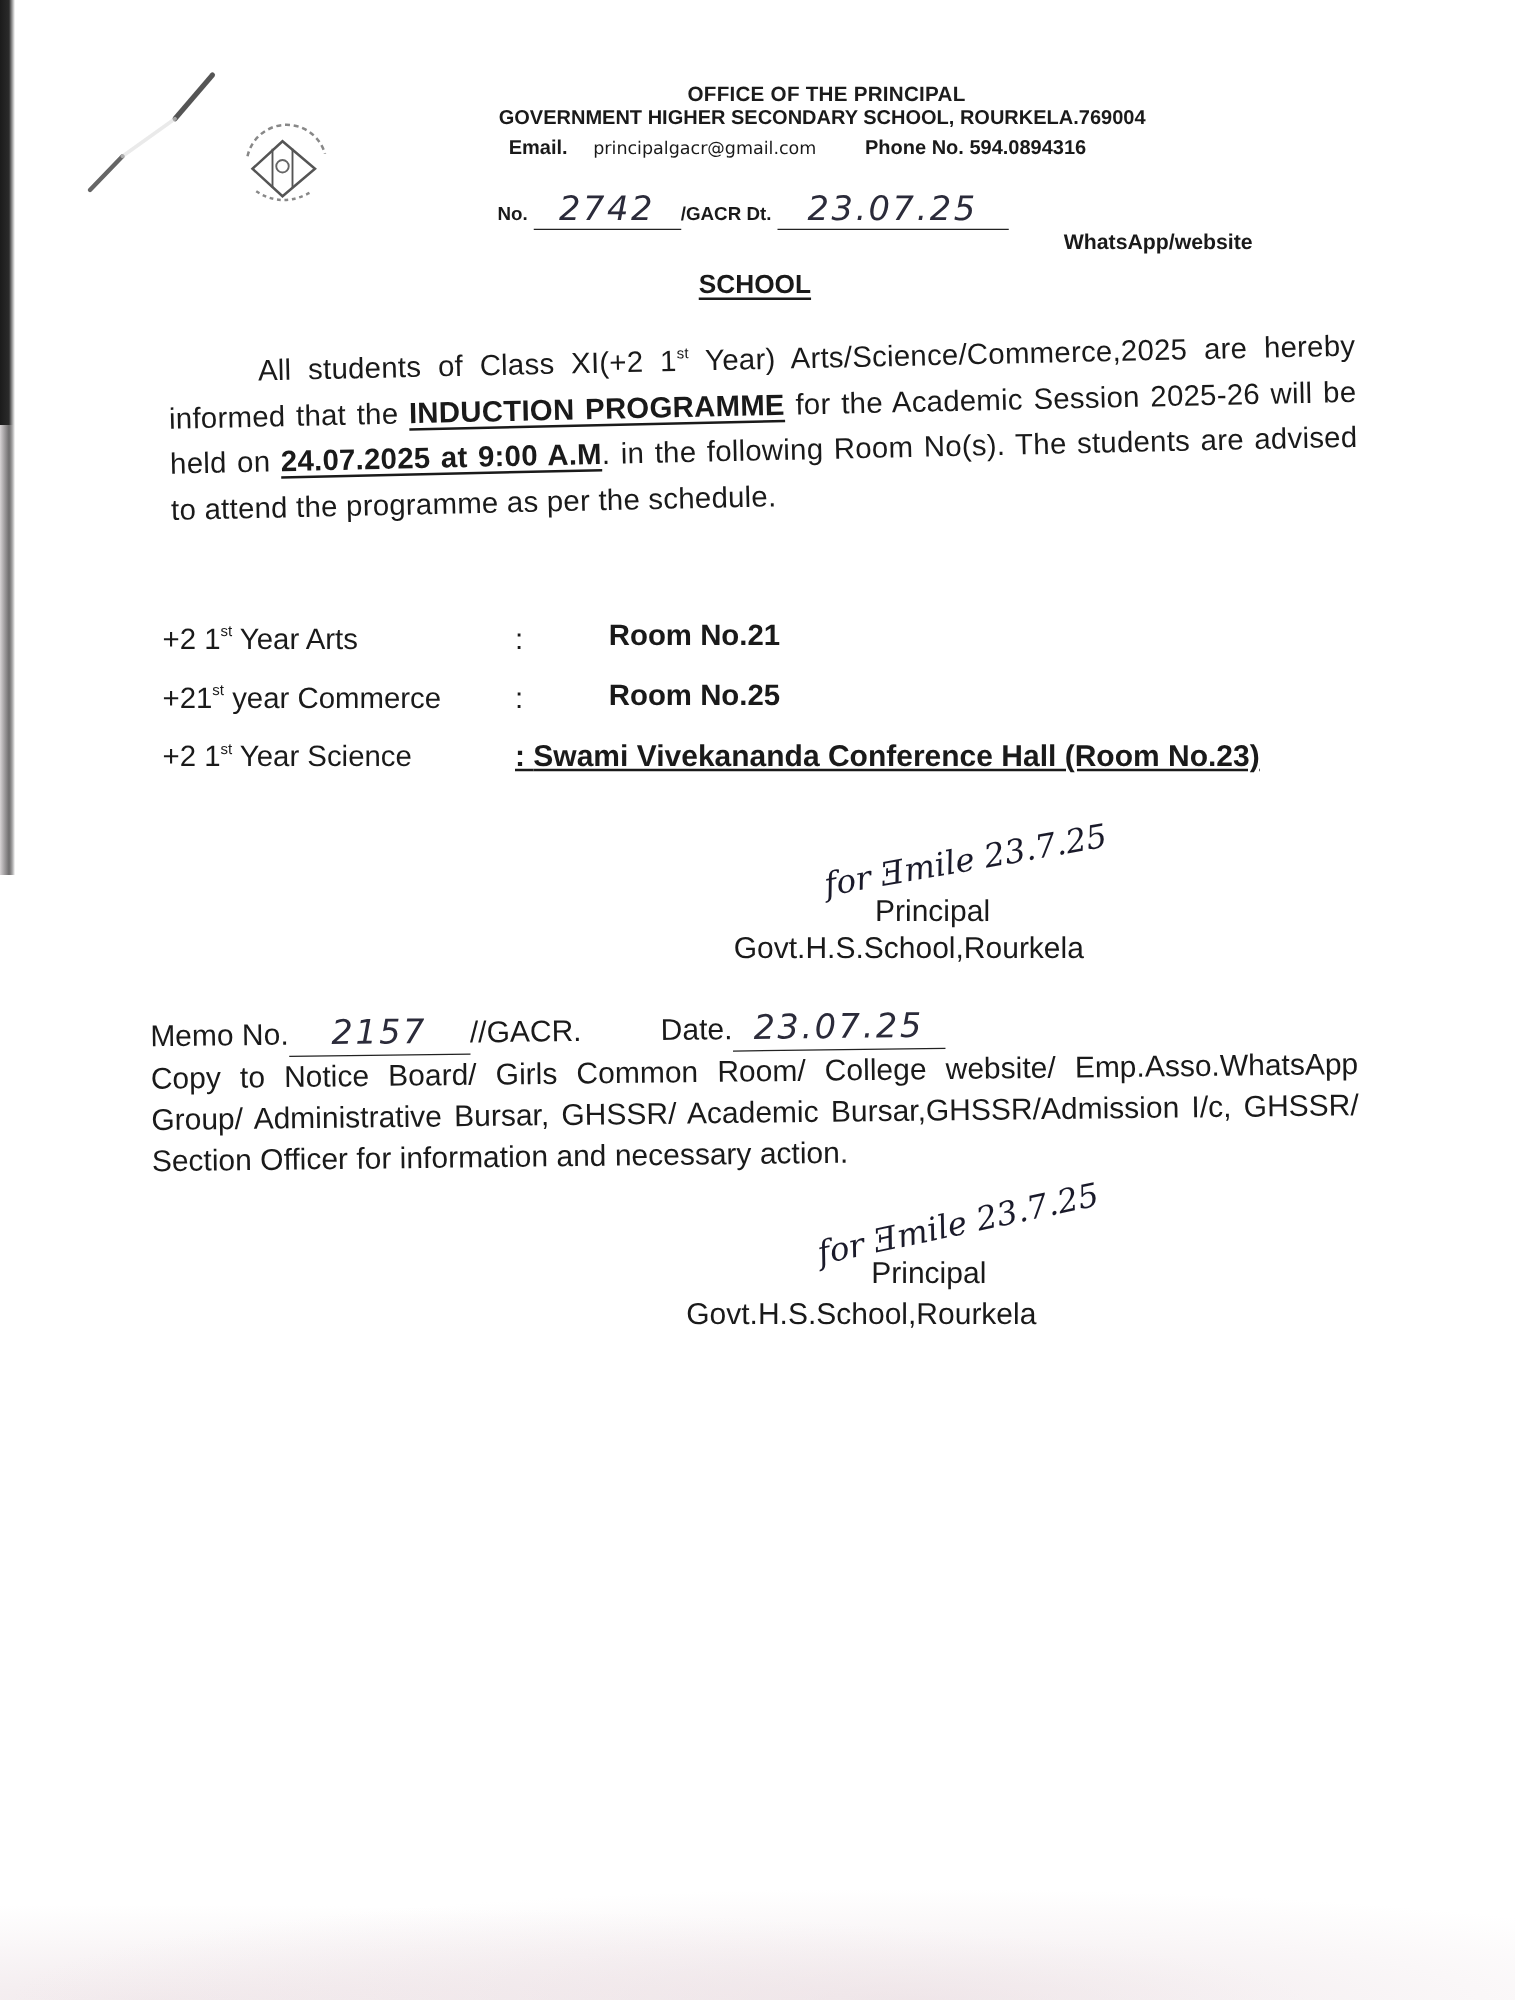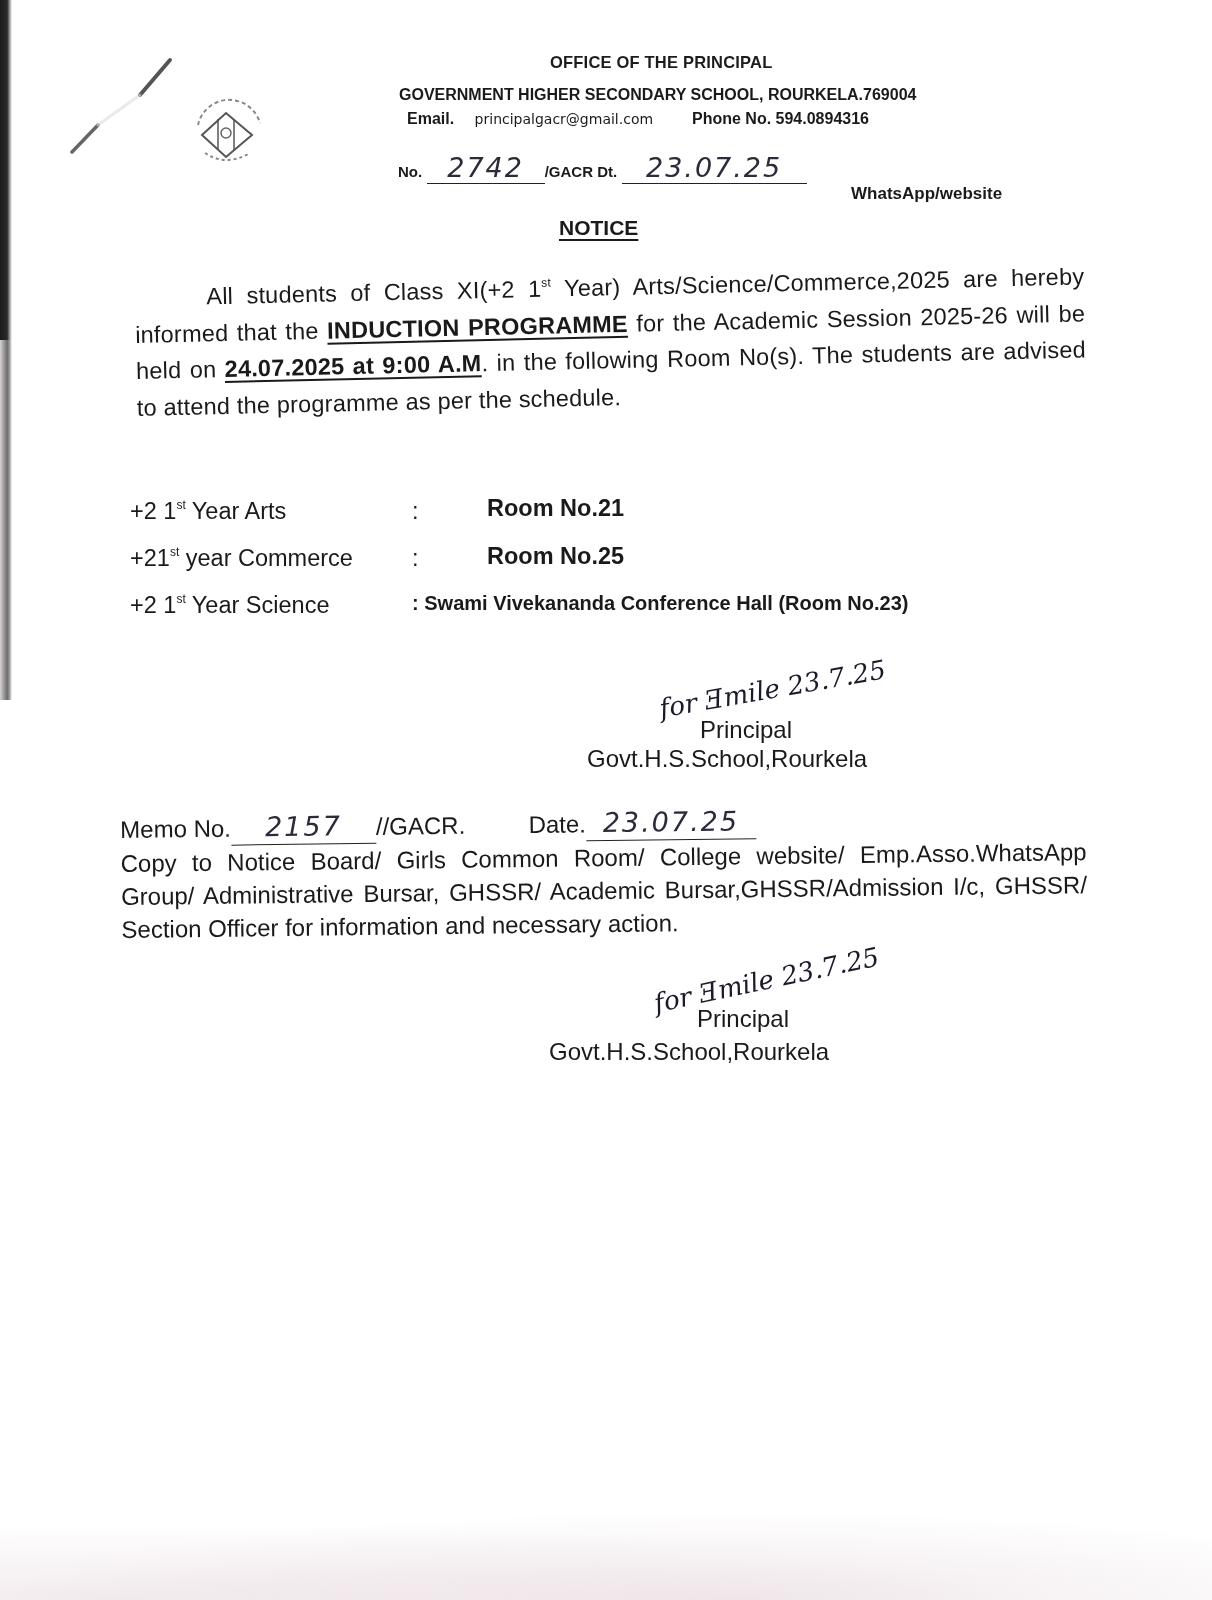--- a/index.html
+++ b/index.html
@@ -43,21 +43,21 @@
     transform: rotate(-1.3deg); transform-origin: left top;
     letter-spacing: 0.2px;
   }
   .body-text .indent { display: inline-block; width: 72px; }
   .body-text b { text-decoration: underline; text-underline-offset: 4px; }
   sup { font-size: 12px; vertical-align: 10px; line-height: 0; }
 
   .sched-label { font-size: 23.5px; }
   .sched-colon { font-size: 23.5px; }
   .sched-room { font-size: 23.5px; font-weight: bold; }
-  .sched-room-small { font-size: 20px; font-weight: bold; }
+  .sched-room-small { font-size: 24px; font-weight: bold; text-decoration: underline; }
 
   .sig-block { text-align: center; font-size: 24px; }
   .sig-hand { font-family: "DejaVu Serif", serif; font-style: italic; font-size: 26px; color: #1a1a2a; }
 
   .memo {
     position: absolute; left: 120px; top: 812px; width: 966px;
     font-size: 24px; line-height: 33px; transform: rotate(-0.7deg); transform-origin: left top;
   }
   .memo .line1 { white-space: nowrap; }
   .memo .justify { text-align: justify; }
@@ -78,37 +78,37 @@
 
 <svg class="logo" viewBox="0 0 75 80">
   <path d="M8 30 A32 32 0 0 1 70 28" fill="none" stroke="#888" stroke-width="2" stroke-dasharray="4 3"></path>
   <path d="M12 40 L36 18 L62 40 L36 62 Z" fill="none" stroke="#555" stroke-width="2"></path>
   <line x1="28" y1="24" x2="28" y2="55" stroke="#555" stroke-width="1.5"></line>
   <line x1="44" y1="24" x2="44" y2="55" stroke="#555" stroke-width="1.5"></line>
   <circle cx="36" cy="38" r="5" fill="none" stroke="#666" stroke-width="1.5"></circle>
   <path d="M15 58 Q36 72 60 58" fill="none" stroke="#888" stroke-width="2" stroke-dasharray="3 3"></path>
 </svg>
 
-<div class="abs hdr" style="left:550px; top:53px;">OFFICE OF THE PRINCIPAL</div>
+<div class="abs hdr" style="left:550px; top:67px;">OFFICE OF THE PRINCIPAL</div>
 <div class="abs hdr-sub" style="left:399px; top:86px;">GOVERNMENT HIGHER SECONDARY SCHOOL, ROURKELA.769004</div>
 <div class="abs hdr-sub" style="left:407px; top:110px;">
   <span>Email.</span>
   <span class="email-small">principalgacr@gmail.com</span>
   <span style="display:inline-block; width:30px;"></span>
   <span>Phone No. 594.0894316</span>
 </div>
 
 <div class="abs" style="left:398px; top:152px;">
   <span class="ref">No.</span>
   <span class="uline" style="width:118px; text-align:center;"><span class="hand">2742</span></span><span class="ref">/GACR Dt.</span>
   <span class="uline" style="width:185px; text-align:center;"><span class="hand">23.07.25</span></span>
 </div>
 <div class="abs" style="left:851px; top:184px; font-size:17px; font-weight:bold;">WhatsApp/website</div>
 
-<div class="abs notice-title" style="left:559px; top:216px;">NOTICE</div>
+<div class="abs notice-title" style="left:559px; top:216px;">SCHOOL</div>
 
 <div class="body-text">
   <span class="indent"></span><span>All students of Class XI(+2 1</span><sup>st</sup><span> Year) Arts/Science/Commerce,2025 are hereby informed that the </span><b>INDUCTION PROGRAMME</b><span> for the Academic Session 2025-26 will be held on </span><b>24.07.2025 at 9:00 A.M</b><span>. in the following Room No(s). The students are advised to attend the programme as per the schedule.</span>
 </div>
 
 <div>
   <div class="abs" style="left:130px; top:498px;">
     <span class="sched-label"><span>+2 1</span><sup>st</sup><span> Year Arts</span></span>
   </div>
   <div class="abs sched-colon" style="left:412px; top:498px;">:</div>

